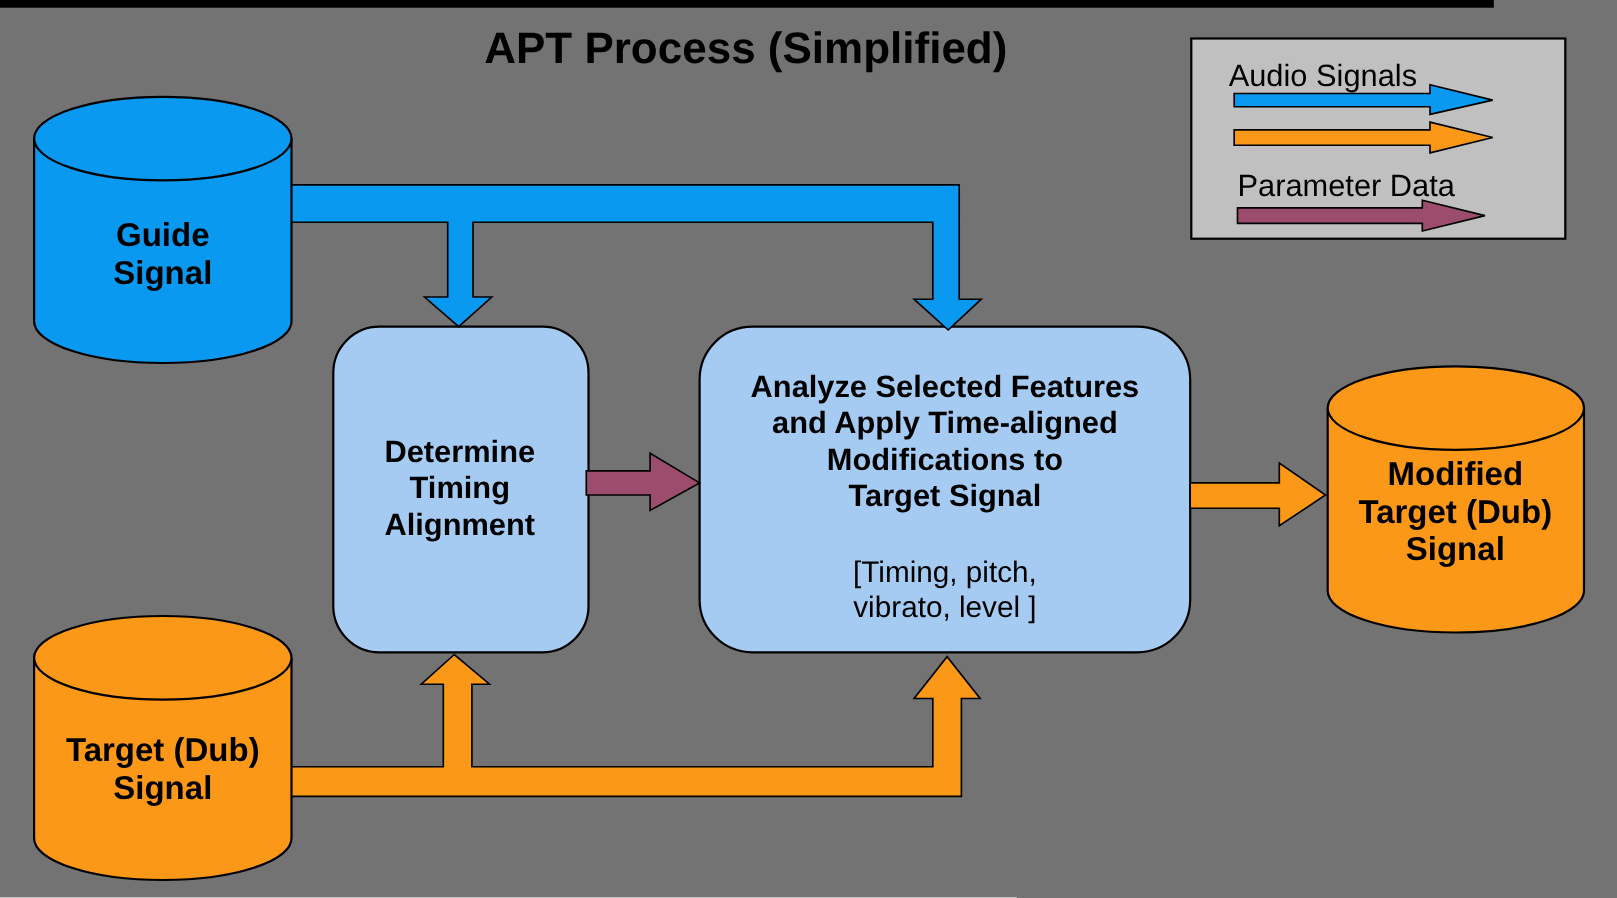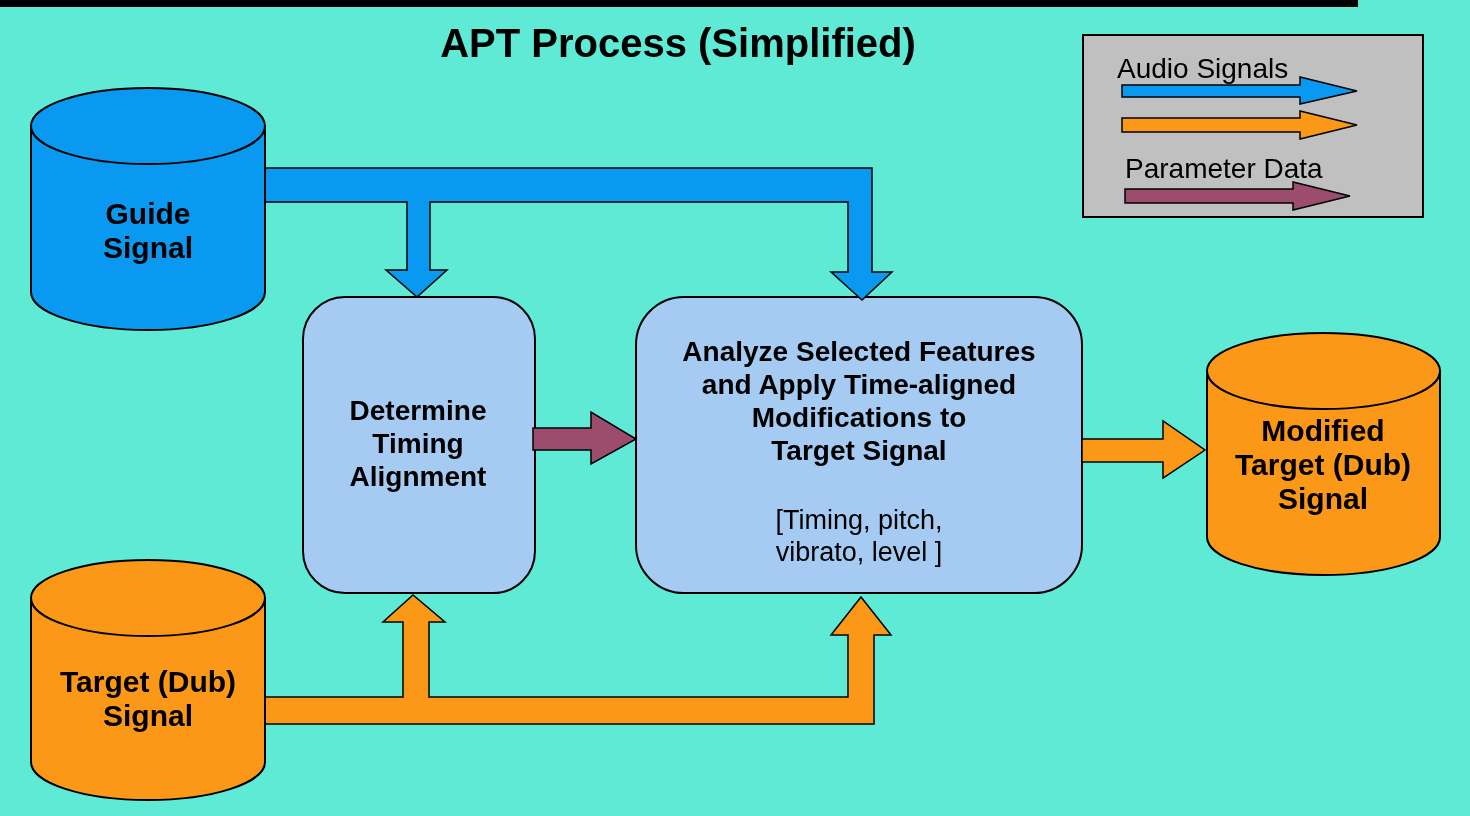--- a/index.html
+++ b/index.html
@@ -1,20 +1,20 @@
 <!DOCTYPE html>
 <html><head>
 <meta charset="utf-8">
 <style>
   html, body { margin: 0; padding: 0; background: #ffffff; }
   #stage {
     position: relative;
     width: 1470px;
     height: 816px;
-    background: #5eead4;
+    background: #737373;
     overflow: hidden;
     font-family: "Liberation Sans", sans-serif;
   }
   svg { display: block; }
   text {
     font-family: "Liberation Sans", "DejaVu Sans", sans-serif;
     fill: #000000;
   }
   .node-label { font-weight: bold; font-size: 30px; }
   .box-label  { font-weight: bold; font-size: 28px; }

